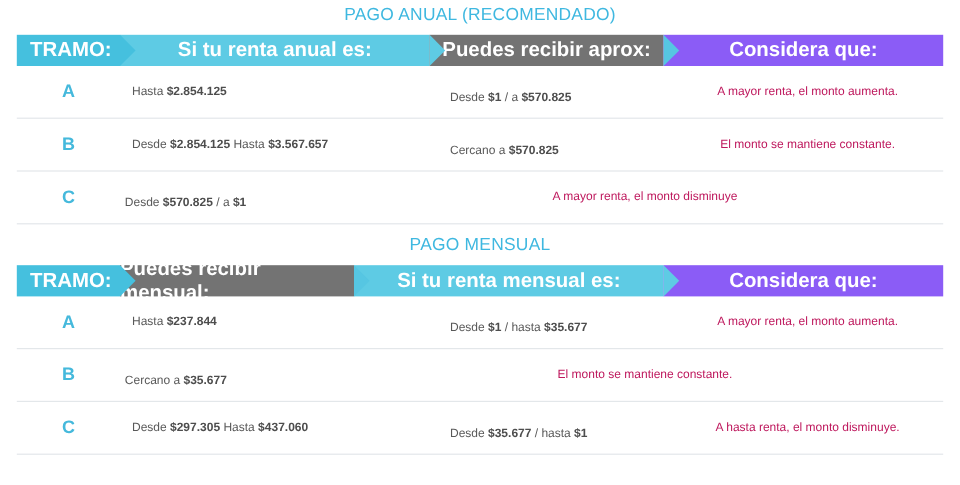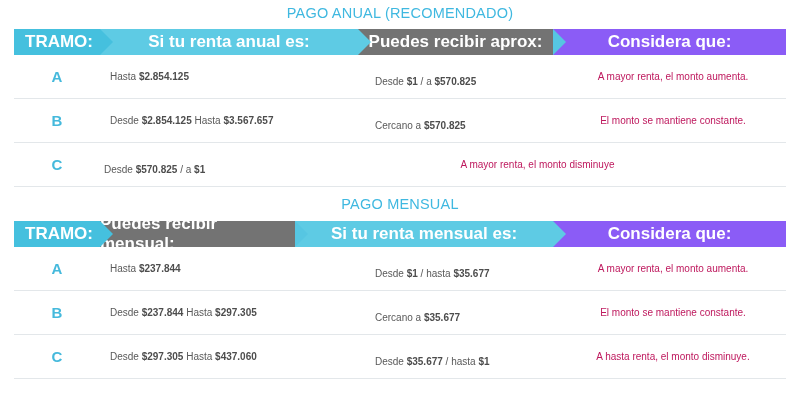--- a/index.html
+++ b/index.html
@@ -201,21 +201,20 @@
     <div class="rows">
       <div class="row">
         <div class="cell c-tramo">A</div>
         <div class="cell c-renta"><span>Hasta </span><span class="b">$237.844</span><span></span><span class="b"></span></div>
         <div class="cell c-recibir"><span>Desde </span><span class="b">$1</span><span> / hasta </span><span class="b">$35.677</span></div>
         <div class="cell c-considera">A mayor renta, el monto aumenta.</div>
       </div>
 
       <div class="row">
         <div class="cell c-tramo">B</div>
-        <div class="cell c-renta"><span>Desde </span><span class="b">$237.844</span><span> Hasta </span><span class="b">$297.305</span></div>
         <div class="cell c-recibir"><span>Cercano a </span><span class="b">$35.677</span><span></span><span class="b"></span></div>
         <div class="cell c-considera">El monto se mantiene constante.</div>
       </div>
 
       <div class="row last">
         <div class="cell c-tramo">C</div>
         <div class="cell c-renta"><span>Desde </span><span class="b">$297.305</span><span> Hasta </span><span class="b">$437.060</span></div>
         <div class="cell c-recibir"><span>Desde </span><span class="b">$35.677</span><span> / hasta </span><span class="b">$1</span></div>
         <div class="cell c-considera">A hasta renta, el monto disminuye.</div>
       </div>

